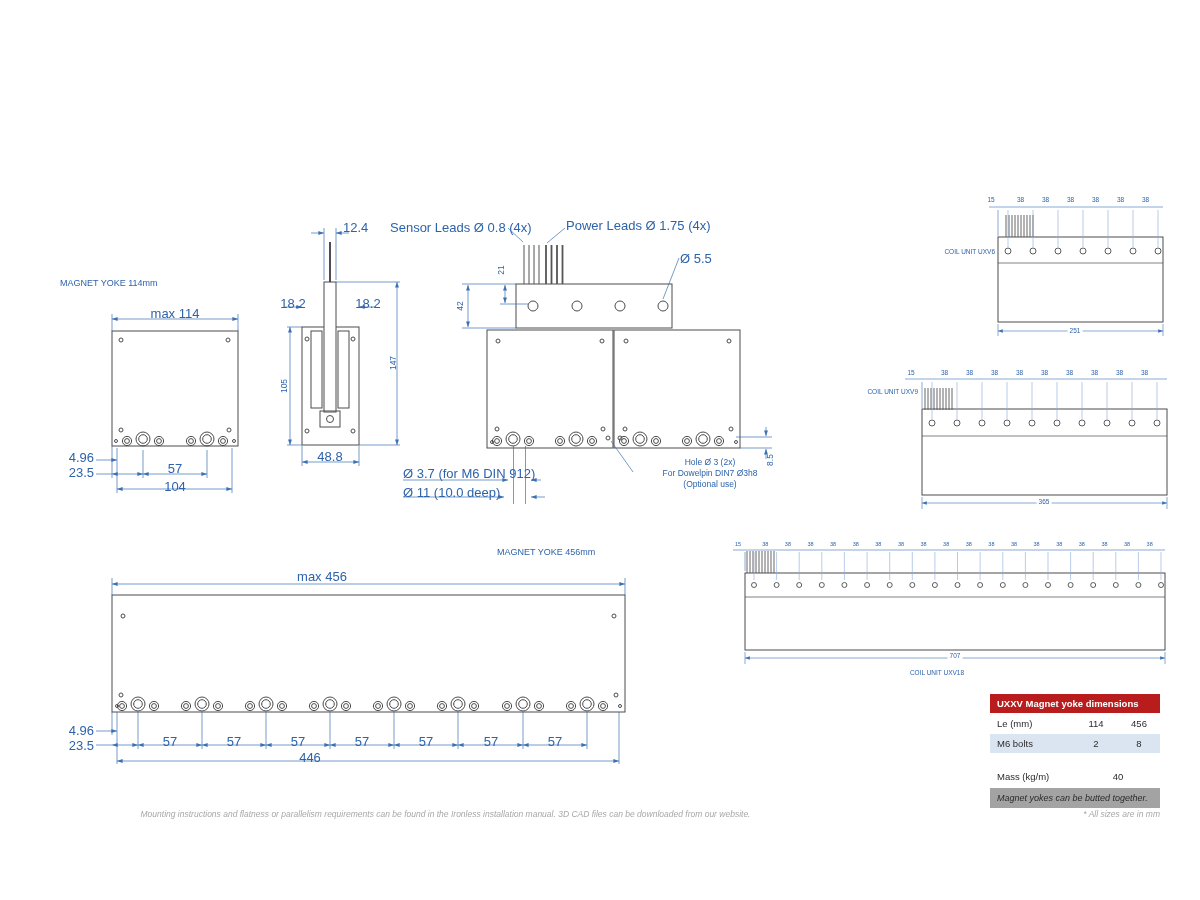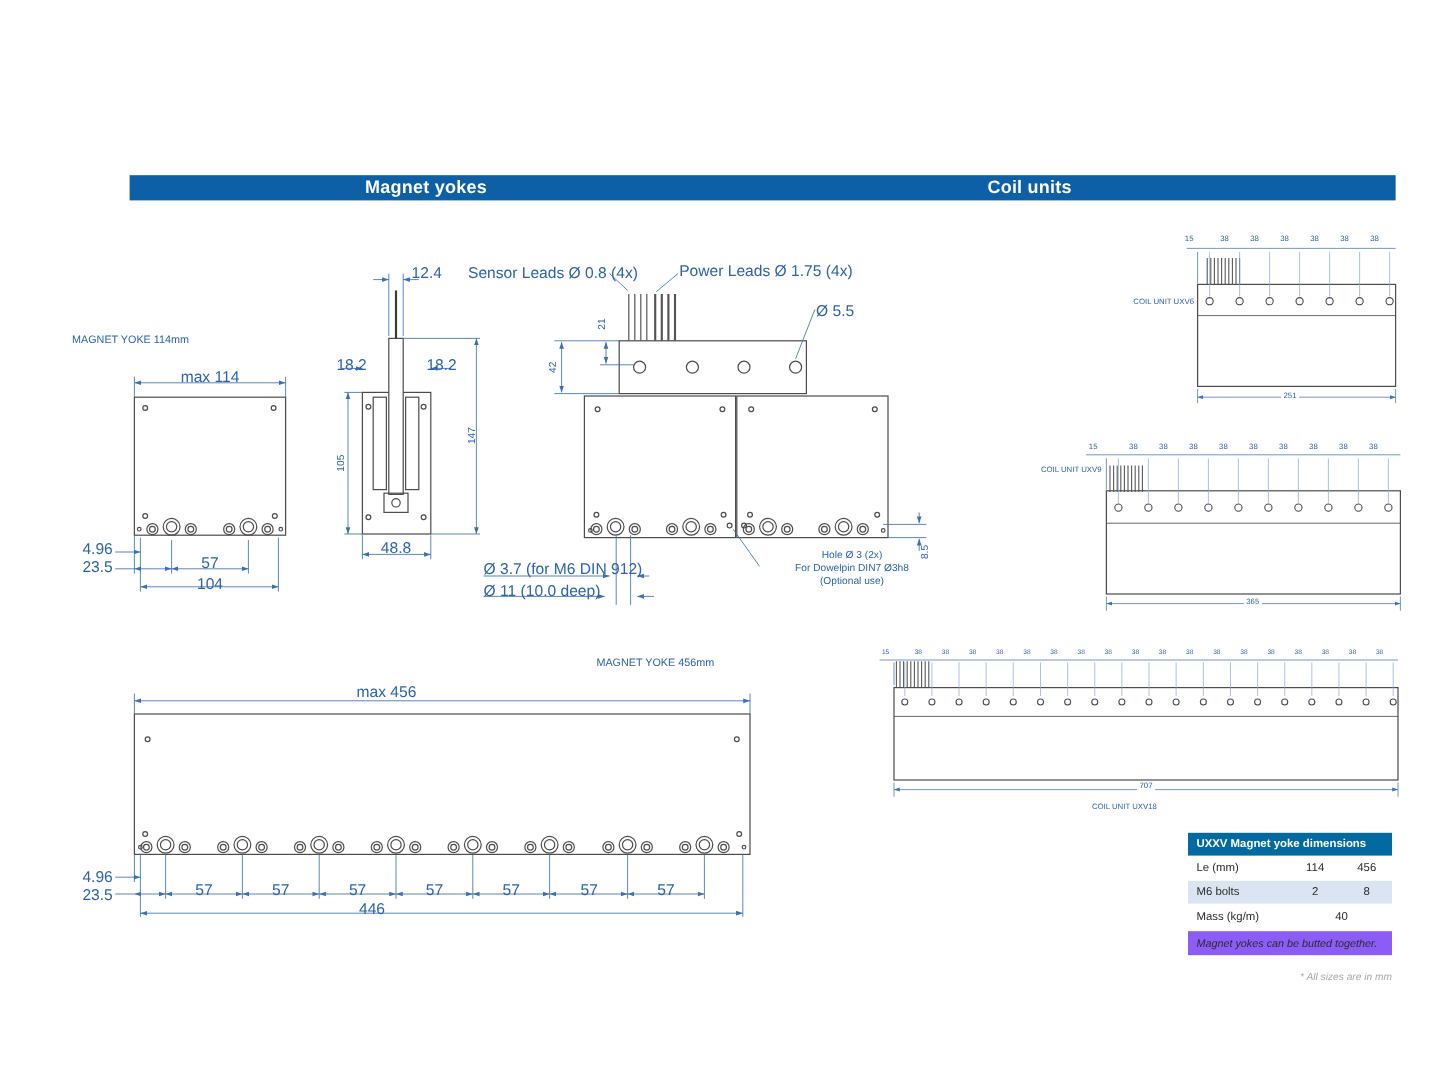--- a/index.html
+++ b/index.html
@@ -17,27 +17,27 @@
   .cx{transform:translateX(-50%);}
   .rt{text-align:right;}
   .vdim{position:absolute;z-index:2;font-size:8.5px;color:#2d63ab;width:40px;text-align:center;
         transform:translate(-50%,-50%) rotate(-90deg);}
   .wbg{background:#fff;padding:0 2px;}
   .prow{position:absolute;z-index:2;display:flex;}
   .prow span{flex:1;text-align:center;}
   .cblock{position:absolute;z-index:2;text-align:center;font-size:8.5px;color:#2d63ab;
           line-height:11px;transform:translateX(-50%);margin-left:20px;}
   .tbl{position:absolute;left:990px;top:694px;width:170px;z-index:2;font-size:9.5px;color:#2b2b2b;}
-  .t-head{background:#0369a1;color:#fff;font-weight:bold;padding:4px 7px;font-size:9.5px;}
+  .t-head{background:#b91c1c;color:#fff;font-weight:bold;padding:4px 7px;font-size:9.5px;}
   .t-row{display:grid;grid-template-columns:78px 42px 44px;padding:4px 7px;margin-top:1px;align-items:center;}
   .t-row .v{text-align:center;}
   .t-row.alt{background:#dbe5f2;}
-  .t-mass{display:grid;grid-template-columns:78px 86px;padding:4px 7px;margin-top:2px;}
+  .t-mass{display:grid;grid-template-columns:78px 86px;padding:4px 7px;margin-top:14px;}
   .t-mass .v{text-align:center;}
-  .t-note{background:#8b5cf6;font-style:italic;font-size:9px;padding:5px 7px;margin-top:2px;color:#2b2b2b;}
+  .t-note{background:#a3a3a3;font-style:italic;font-size:9px;padding:5px 7px;margin-top:2px;color:#2b2b2b;}
   .foot{position:absolute;z-index:2;font-style:italic;font-size:8.5px;color:#a8a8a8;}
 </style>
 </head>
 <body>
 
 <div class="page">
 
 <svg class="art" width="1200" height="900" viewBox="0 0 1200 900">
   <defs>
     <marker id="ar" markerWidth="9" markerHeight="8" refX="8" refY="4" orient="auto-start-reverse">
@@ -318,24 +318,20 @@
     <g stroke="#3a70b5" stroke-width="0.6" fill="none">
       <line x1="745" y1="552" x2="745" y2="571"></line>
       <line x1="733" y1="550" x2="1165" y2="550"></line>
       <line x1="745" y1="652" x2="745" y2="664"></line>
           <line x1="1165" y1="652" x2="1165" y2="664"></line>
       <line x1="745" y1="658" x2="1165" y2="658" marker-start="url(#ar)" marker-end="url(#ar)"></line>
     </g>
   </g>
 </svg>
 
-<div class="hbar">
-  <span class="htitle" style="left:247px">Magnet yokes</span>
-  <span class="htitle" style="left:750px">Coil units</span>
-</div>
 
 <span class="abs lbl" style="left:60px;top:278px">MAGNET YOKE 114mm</span>
 <span class="abs dim cx" style="left:175px;top:306px">max 114</span>
 <span class="abs dim rt" style="left:64px;top:450px;width:30px">4.96</span>
 <span class="abs dim rt" style="left:64px;top:465px;width:30px">23.5</span>
 <span class="abs dim cx" style="left:175px;top:461px">57</span>
 <span class="abs dim cx" style="left:175px;top:479px">104</span>
 
 <span class="abs dim" style="left:343px;top:220px">12.4</span>
 <span class="abs dim cx" style="left:293px;top:296px">18.2</span>
@@ -434,15 +430,16 @@
     <span class="v">2</span>
     <span class="v">8</span>
   </div>
   <div class="t-mass">
     <span>Mass (kg/m)</span>
     <span class="v">40</span>
   </div>
   <div class="t-note">Magnet yokes can be butted together.</div>
 </div>
 
+<span class="foot" style="left:118px;top:809px;width:655px;text-align:center">Mounting instructions and flatness or parallelism requirements  can be found in the Ironless installation manual. 3D CAD files can be downloaded from our website.</span>
 <span class="foot" style="left:1020px;top:809px;width:140px;text-align:right">* All sizes are in mm</span>
 
 </div>
 
 </body></html>

